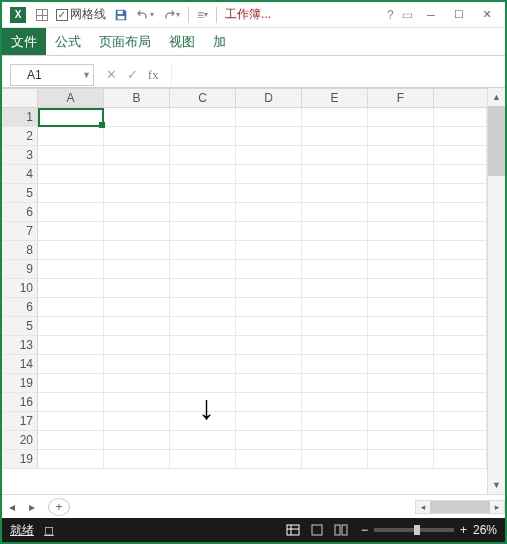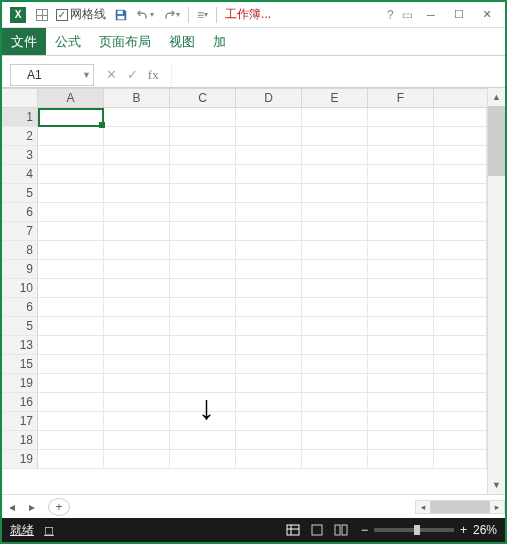--- a/index.html
+++ b/index.html
@@ -155,25 +155,25 @@
       <div class="rowhead">4</div>
       <div class="rowhead">5</div>
       <div class="rowhead">6</div>
       <div class="rowhead">7</div>
       <div class="rowhead">8</div>
       <div class="rowhead">9</div>
       <div class="rowhead">10</div>
       <div class="rowhead">6</div>
       <div class="rowhead">5</div>
       <div class="rowhead">13</div>
-      <div class="rowhead">15</div>
+      <div class="rowhead">14</div>
       <div class="rowhead">19</div>
       <div class="rowhead">16</div>
       <div class="rowhead">17</div>
-      <div class="rowhead">18</div>
+      <div class="rowhead">20</div>
       <div class="rowhead">19</div>
     </div>
     <div class="cells">
 
     <div class="cellrow">
           <div class="cell"></div>
           <div class="cell"></div>
           <div class="cell"></div>
           <div class="cell"></div>
           <div class="cell"></div>

